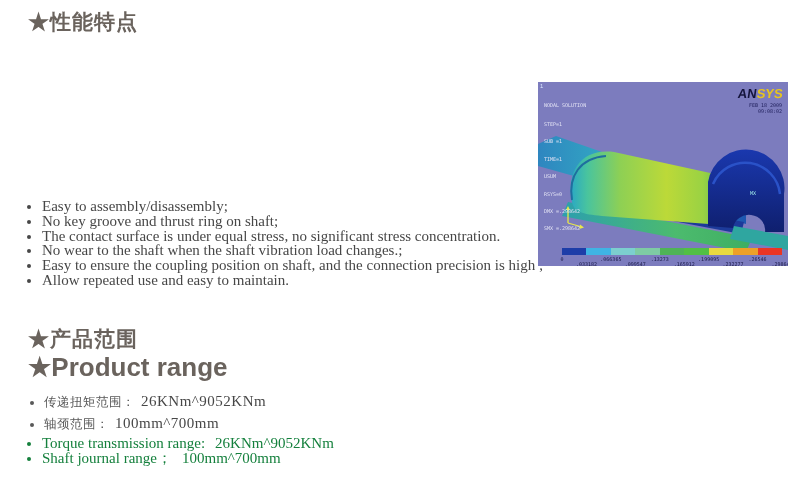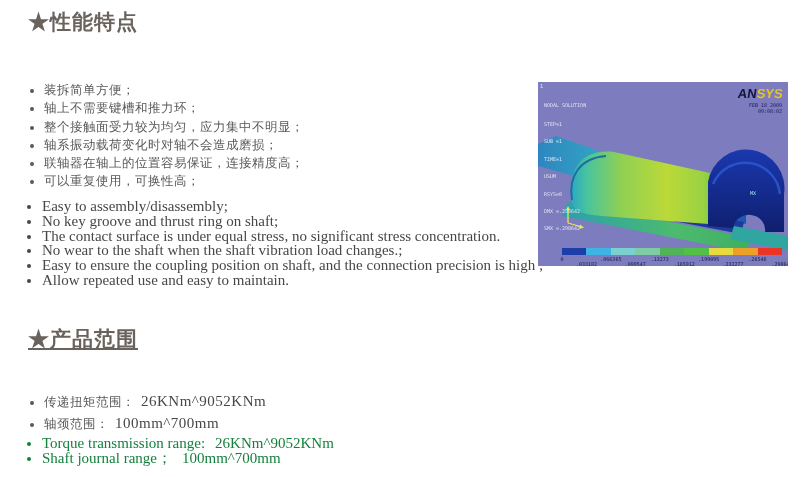--- a/index.html
+++ b/index.html
@@ -3,21 +3,21 @@
 <meta charset="utf-8">
 <style>
   * { margin:0; padding:0; box-sizing:border-box; }
   body { width:811px; height:477px; overflow:hidden; background:#ffffff;
          font-family:"Liberation Sans", sans-serif; }
   .page { position:relative; width:710px; height:477px; background:#ffffff; }
 
   
   .sec-head { position:absolute; left:28px; color:#6a635d; }
   .sec-head.first { top:8px; }
-  .sec-head.second { top:325px;text-decoration:underline; }
+  .sec-head.second { top:325px; }
   .h-cn { font-size:21px; font-weight:bold; line-height:27px; letter-spacing:1px; }
   .h-en { font-size:26px; font-weight:bold; line-height:31px; }
 
   
   ul.cn-list { position:absolute; left:33px; top:81px; list-style:disc; padding-left:11px; }
   ul.cn-list li { font-size:12.5px; color:#595959; line-height:18.3px; white-space:nowrap;
                   letter-spacing:0.5px; }
 
   
   ul.en-list { position:absolute; left:31px; top:199px; list-style:disc; padding-left:11px;
@@ -57,40 +57,33 @@
 </style>
 </head>
 <body>
 
 <div class="page">
 
   <header class="sec-head first">
     <div class="h-cn">★性能特点</div>
   </header>
 
-  <ul class="cn-list">
-    <li>装拆简单方便；</li>
-    <li>轴上不需要键槽和推力环；</li>
-    <li>整个接触面受力较为均匀，应力集中不明显；</li>
-    <li>轴系振动载荷变化时对轴不会造成磨损；</li>
-    <li>联轴器在轴上的位置容易保证，连接精度高；</li>
-    <li>可以重复使用，可换性高；</li>
-  </ul>
 
   <ul class="en-list">
     <li>Easy to assembly/disassembly;</li>
     <li>No key groove and thrust ring on shaft;</li>
     <li>The contact surface is under equal stress, no significant stress concentration.</li>
     <li>No wear to the shaft when the shaft vibration load changes.;</li>
     <li>Easy to ensure the coupling position on shaft, and the connection precision is high ;</li>
     <li>Allow repeated use and easy to maintain.</li>
   </ul>
 
   <header class="sec-head second">
     <div class="h-cn">★产品范围</div>
+    <div class="h-en">★Product range</div>
   </header>
 
   <ul class="range-cn">
     <li><span class="lbl">传递扭矩范围：</span><span class="val">26KNm^9052KNm</span></li>
     <li><span class="lbl">轴颈范围：</span><span class="val">100mm^700mm</span></li>
   </ul>
 
   <ul class="range-en">
     <li><span class="lbl">Torque transmission range:</span><span class="val">26KNm^9052KNm</span></li>
     <li><span class="lbl">Shaft journal range；</span><span class="val">100mm^700mm</span></li>

